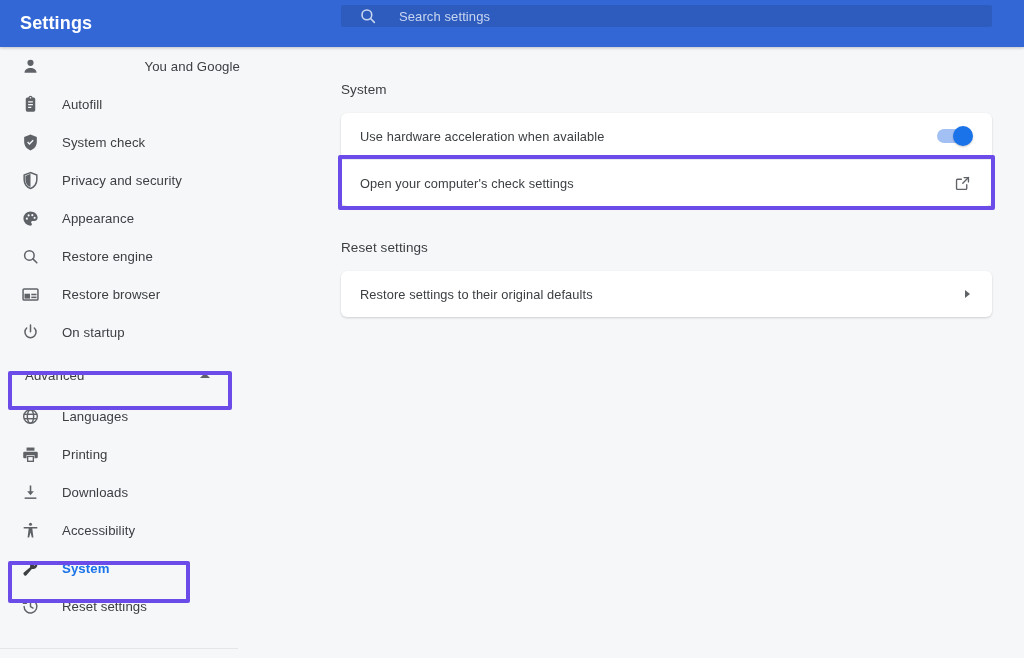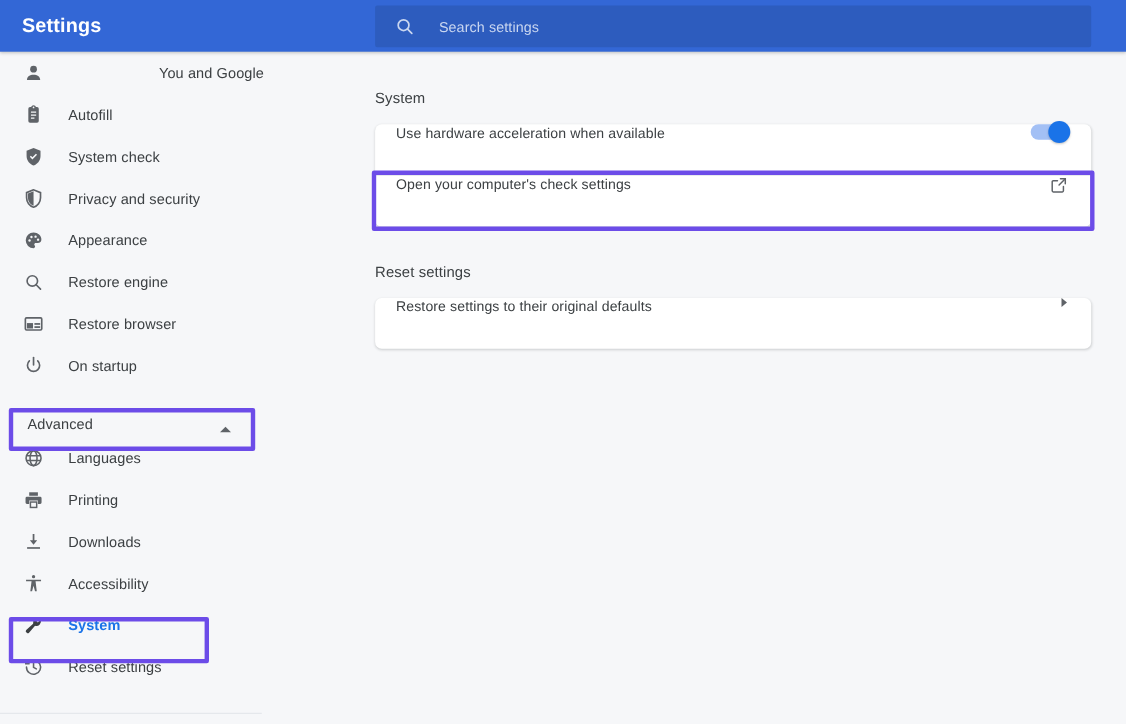--- a/index.html
+++ b/index.html
@@ -25,21 +25,21 @@
     color: #ffffff;
     font-size: 18px;
     font-weight: 600;
     letter-spacing: 0.15px;
     margin-left: 20px;
     white-space: nowrap;
   }
   .search-box {
     position: absolute;
     left: 341px; top: 5px;
-    width: 651px; height: 38px;
+    width: 651px; height: 22px;
     background: #2d5cbe;
     border-radius: 2px;
     display: flex; align-items: center;
     padding-left: 18px;
     cursor: text;
   }
   .search-icon { width: 18px; height: 18px; flex: 0 0 auto; }
   .search-input-text {
     margin-left: 22px;
     color: #c9d6f0;
@@ -82,21 +82,21 @@
     margin-left: 22px;
     font-size: 13.2px;
     color: #3c4043;
     letter-spacing: 0.1px;
   }
   .nav-item.selected .nav-label { color: #1a73e8; font-weight: 600; }
 
   
   .advanced-row {
     position: relative;
-    display: flex; align-items: flex-end;
+    display: flex; align-items: center;
     height: 36px;
     width: 208px;
     margin-left: 14px;
     padding-left: 11px; padding-right: 12px;
     cursor: pointer;
   }
   .advanced-label {
     font-size: 13.2px;
     color: #3c4043;
     letter-spacing: 0.1px;
@@ -143,21 +143,21 @@
     width: 651px;
     background: #ffffff;
     border-radius: 6px;
     box-shadow: 0 1px 2px rgba(60,64,67,0.14), 0 1px 3px rgba(60,64,67,0.08);
   }
   .card-system { top: 66px; height: 93px; border-radius: 6px; }
   .card-reset  { top: 224px; height: 46px; }
 
   .row {
     position: relative;
-    display: flex; align-items: flex-start;
+    display: flex; align-items: center;
     height: 46px;
     padding: 0 21px 0 19px;
     cursor: pointer;
   }
   .row-label {
     font-size: 12.8px;
     color: #3c4043;
     letter-spacing: 0.1px;
     flex: 1;
     white-space: nowrap;

